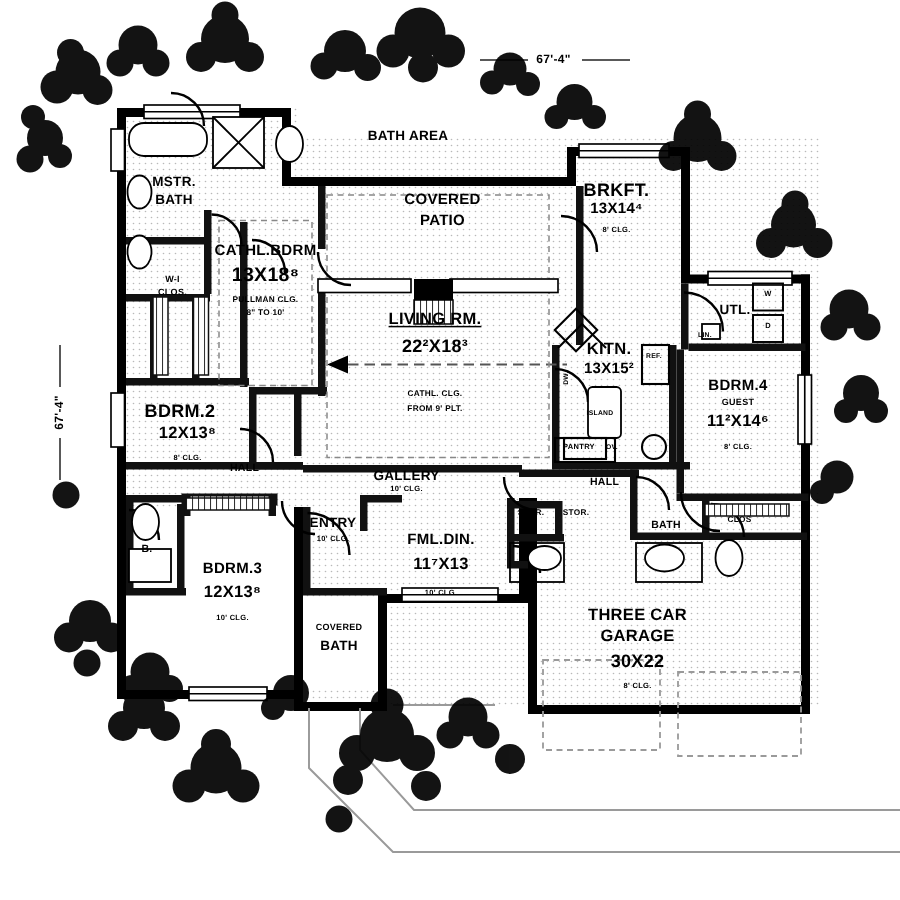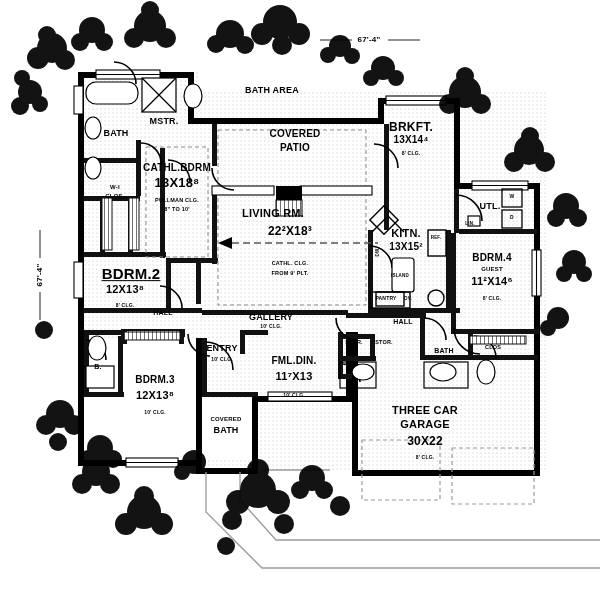--- a/index.html
+++ b/index.html
@@ -366,51 +366,51 @@
 </svg>
 
 <div class="lbl dim" style="left:369px;top:40px;font-size:8px;">67'-4"</div>
 <div class="lbl dim" style="left:40px;top:275px;font-size:8px;transform:translate(-50%,-50%) rotate(-90deg);">67'-4"</div>
 
 <div class="lbl room-name" style="left:272px;top:91px;font-size:9px;">BATH AREA</div>
 
 <div class="lbl room-name" style="left:295px;top:134px;font-size:10px;">COVERED</div>
 <div class="lbl room-name" style="left:295px;top:148px;font-size:10px;">PATIO</div>
 
-<div class="lbl room-name" style="left:116px;top:122px;font-size:9px;margin-left:48px;">MSTR.</div>
+<div class="lbl room-name" style="left:116px;top:122px;font-size:9px;">MSTR.</div>
 <div class="lbl room-name" style="left:116px;top:134px;font-size:9px;">BATH</div>
 
 <div class="lbl tiny" style="left:115px;top:187px;font-size:6px;">W-I</div>
 <div class="lbl tiny" style="left:115px;top:196px;font-size:6px;">CLOS.</div>
 
 <div class="lbl room-name" style="left:177px;top:168px;font-size:10px;">CATHL.BDRM</div>
 <div class="lbl dim" style="left:177px;top:183px;font-size:13px;">13X18⁸</div>
 <div class="lbl clg" style="left:177px;top:201px;font-size:5.5px;">PULLMAN CLG.</div>
 <div class="lbl clg" style="left:177px;top:210px;font-size:5.5px;">8" TO 10'</div>
 
-<div class="lbl room-name" style="left:273px;top:214px;font-size:11px;">LIVING RM.</div>
+<div class="lbl room-name" style="left:290px;top:214px;font-size:11px;text-decoration:underline;">LIVING RM.</div>
 <div class="lbl dim" style="left:290px;top:231px;font-size:12px;">22²X18³</div>
 <div class="lbl clg" style="left:290px;top:264px;font-size:5.5px;">CATHL. CLG.</div>
 <div class="lbl clg" style="left:290px;top:274px;font-size:5.5px;">FROM 9' PLT.</div>
 
 <div class="lbl room-name" style="left:411px;top:127px;font-size:12px;">BRKFT.</div>
 <div class="lbl dim" style="left:411px;top:140px;font-size:10px;">13X14⁴</div>
 <div class="lbl clg" style="left:411px;top:154px;font-size:5px;">8' CLG.</div>
 
 <div class="lbl room-name" style="left:406px;top:234px;font-size:11px;">KITN.</div>
 <div class="lbl dim" style="left:406px;top:247px;font-size:10px;">13X15²</div>
 
 <div class="lbl room-name" style="left:490px;top:207px;font-size:9px;">UTL.</div>
 
 <div class="lbl room-name" style="left:492px;top:258px;font-size:10px;">BDRM.4</div>
 <div class="lbl tiny" style="left:492px;top:269px;font-size:6px;">GUEST</div>
 <div class="lbl dim" style="left:492px;top:282px;font-size:11px;">11²X14⁶</div>
 <div class="lbl clg" style="left:492px;top:299px;font-size:5px;">8' CLG.</div>
 
-<div class="lbl room-name" style="left:131px;top:274px;font-size:15px;text-decoration:underline;">BDRM.2</div>
+<div class="lbl room-name" style="left:120px;top:274px;font-size:12px;">BDRM.2</div>
 <div class="lbl dim" style="left:125px;top:290px;font-size:11px;">12X13⁸</div>
 <div class="lbl clg" style="left:125px;top:306px;font-size:5px;">8' CLG.</div>
 
 <div class="lbl room-name" style="left:155px;top:380px;font-size:10px;">BDRM.3</div>
 <div class="lbl dim" style="left:155px;top:396px;font-size:11px;">12X13⁸</div>
 <div class="lbl clg" style="left:155px;top:413px;font-size:5px;">10' CLG.</div>
 
 <div class="lbl room-name" style="left:271px;top:318px;font-size:9px;">GALLERY</div>
 <div class="lbl clg" style="left:271px;top:327px;font-size:5px;">10' CLG.</div>
 

